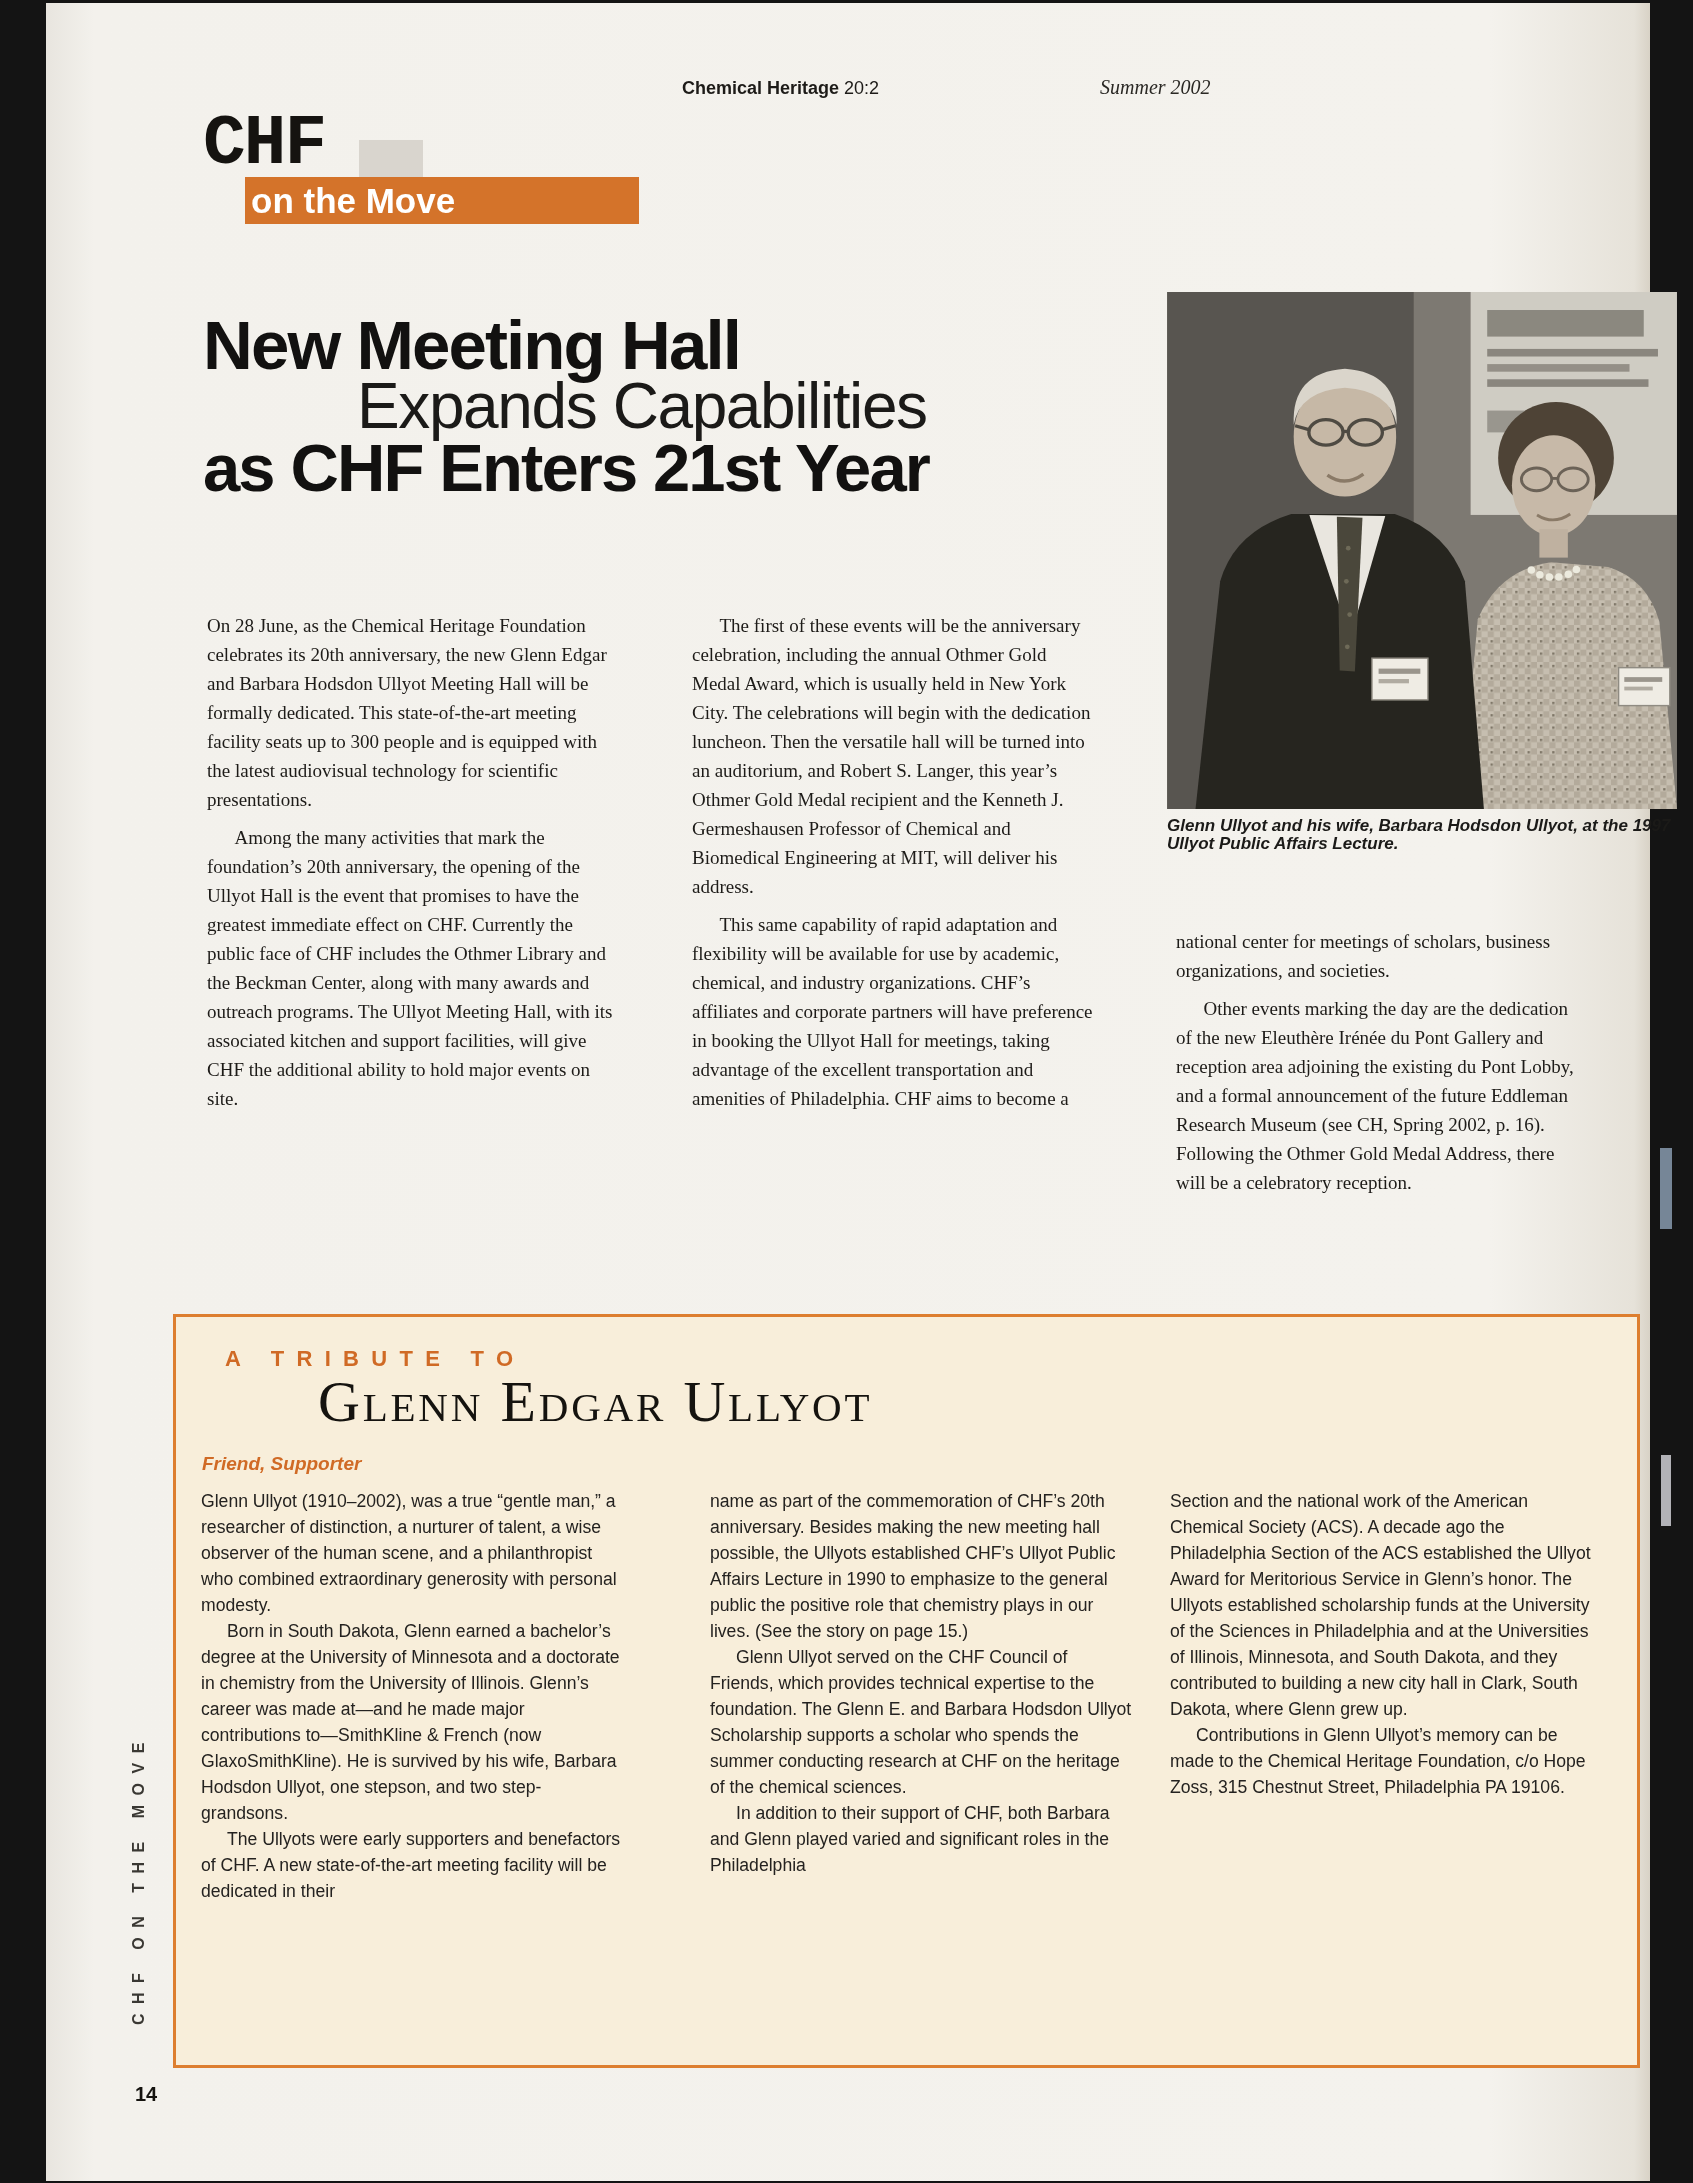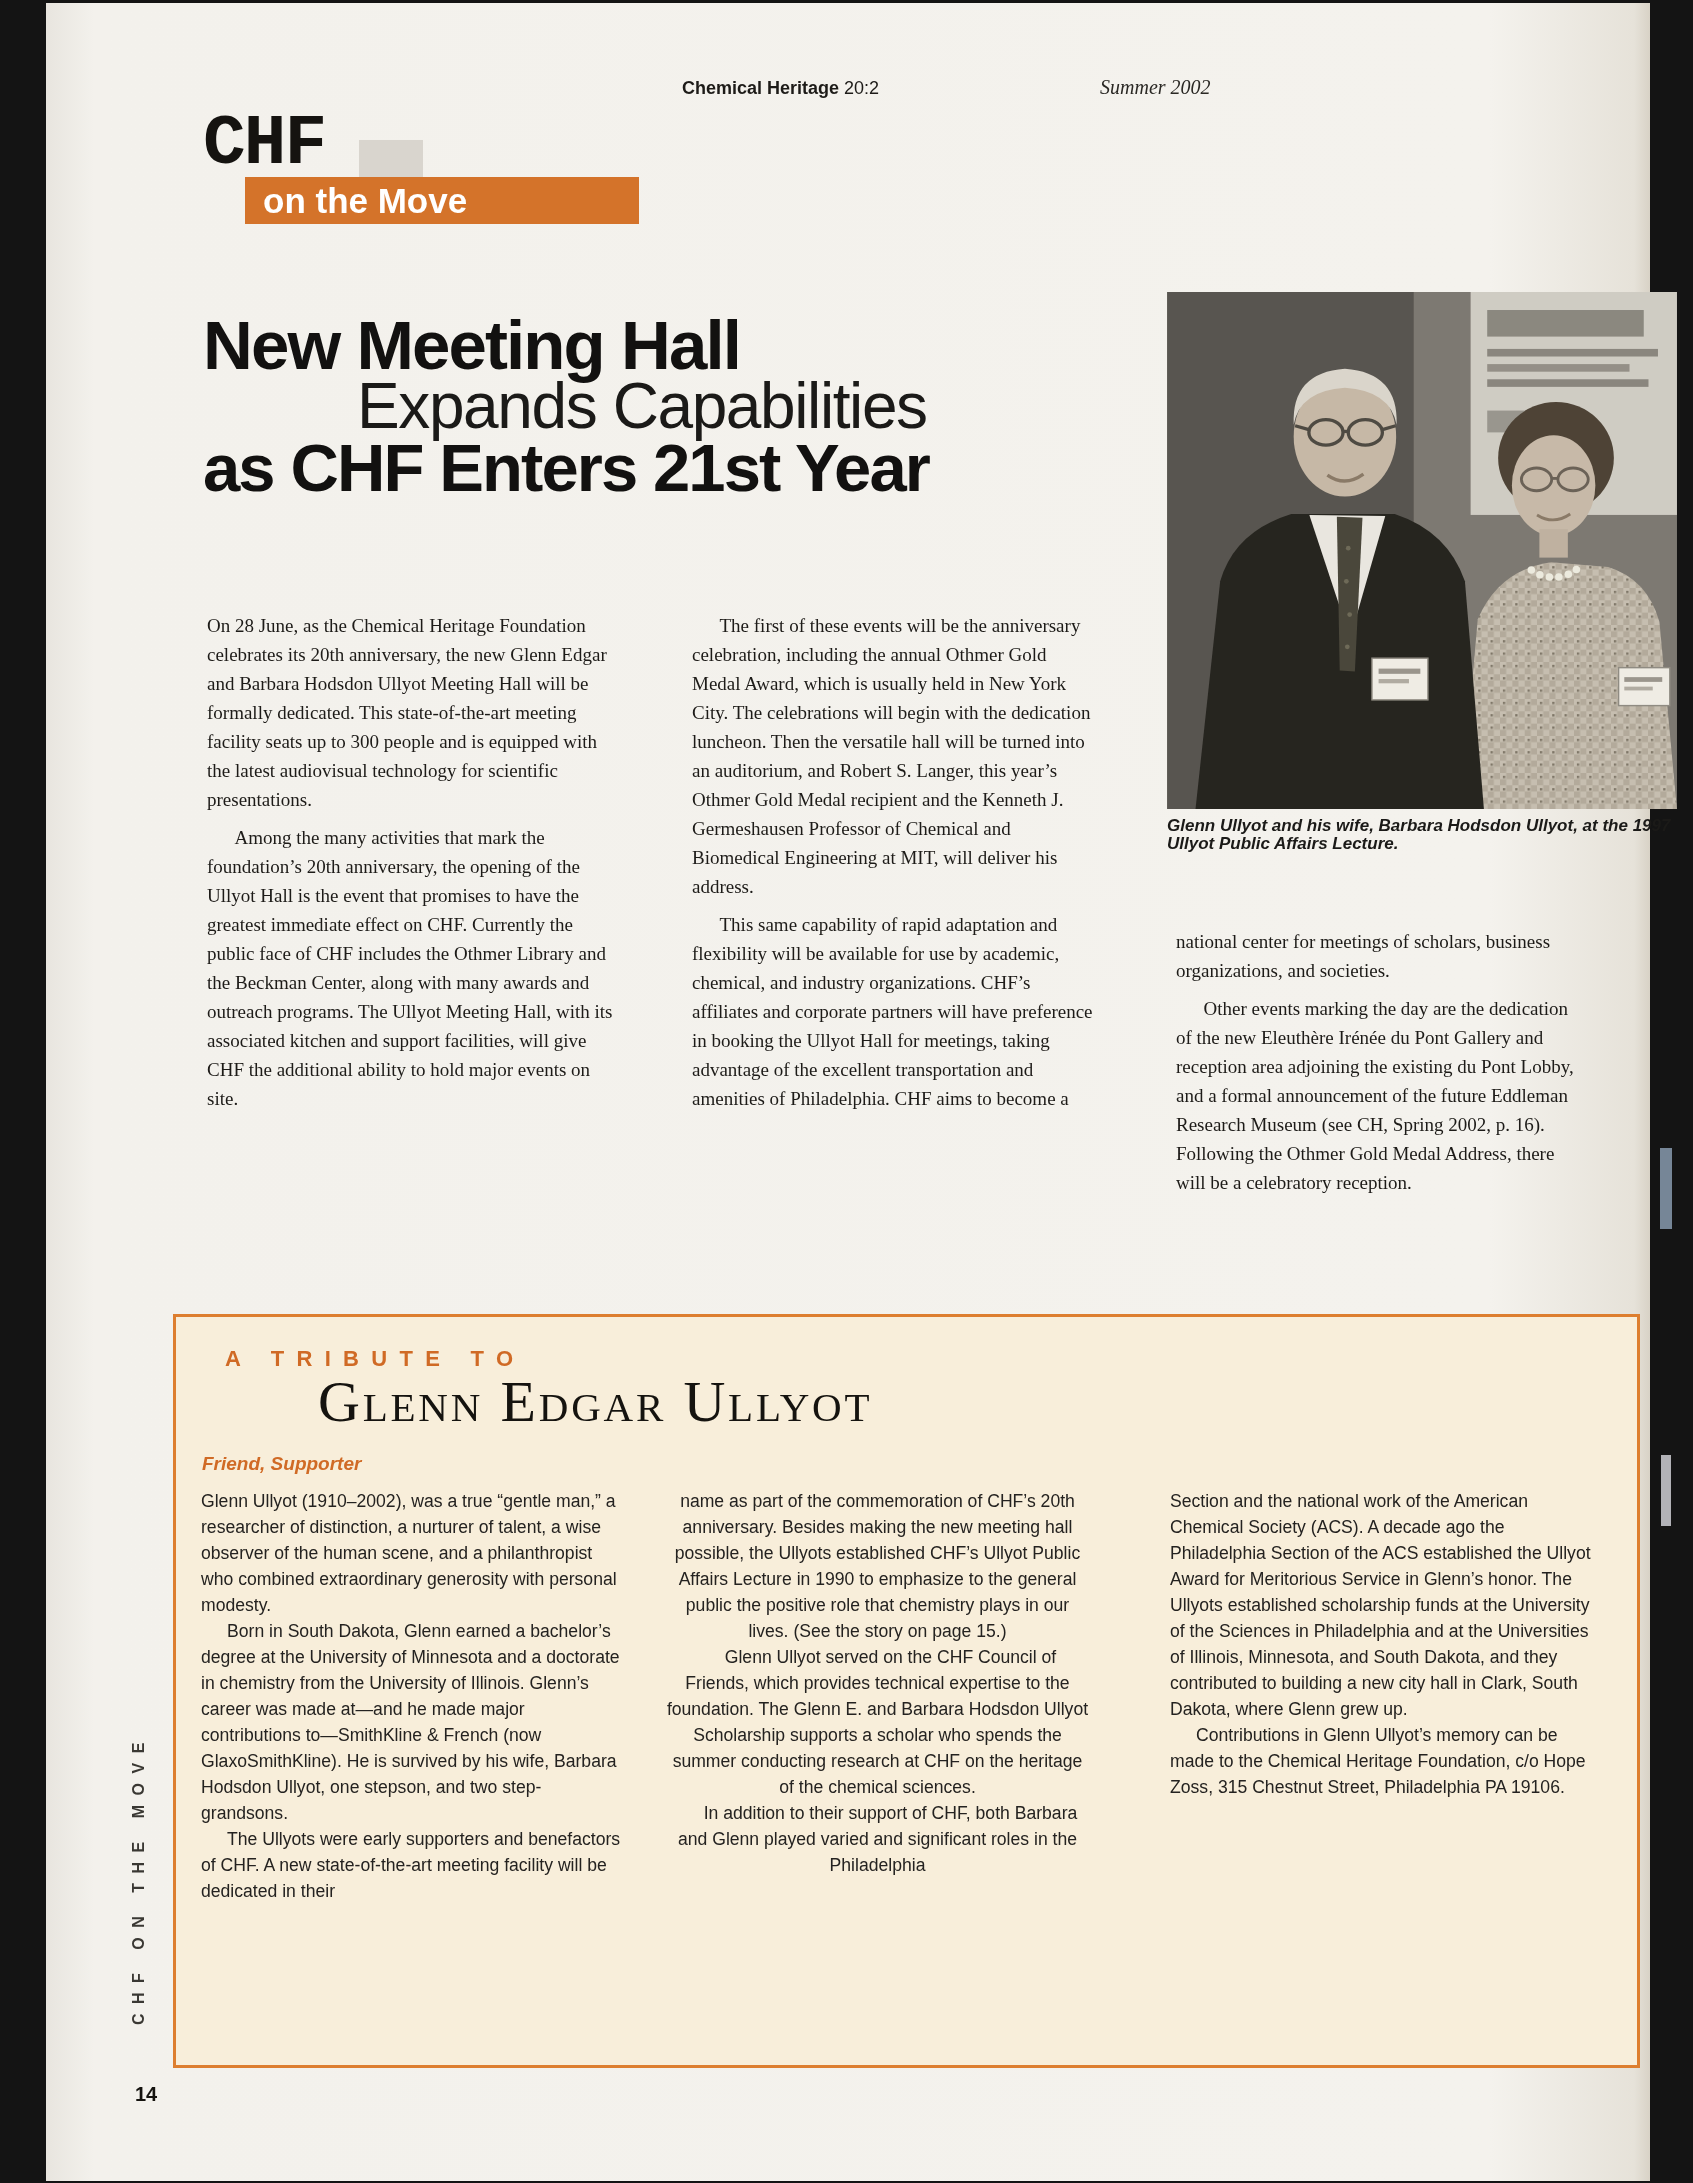--- a/index.html
+++ b/index.html
@@ -8,21 +8,21 @@
         font-family:"Liberation Serif",serif;color:#1d1b18;}
   
   .runhead-left{position:absolute;left:636px;top:75px;font-family:"Liberation Sans",sans-serif;font-size:18px;color:#1d1b18;}
   .runhead-left .jt-bold{font-weight:700;}
   .runhead-right{position:absolute;left:1054px;top:73px;font-size:20px;font-style:italic;color:#2a2824;}
   
   .chf-logo{position:absolute;left:157px;top:101px;font-family:Liberation Mono, monospace;
             font-weight:900;font-size:71px;letter-spacing:-1.9px;color:#151310;}
   .logo-tile{position:absolute;left:313px;top:137px;width:64px;height:38px;background:#d9d5ce;}
   .banner{position:absolute;left:199px;top:174px;width:394px;height:47px;background:#d4732a;}
-  .banner span{display:block;padding-left:18px;line-height:47px;font-family:"Liberation Sans",sans-serif;
+  .banner span{display:block;padding-left:6px;line-height:47px;font-family:"Liberation Sans",sans-serif;
                font-weight:700;font-size:35px;color:#ffffff;}
   
   .hl1{position:absolute;left:157px;top:303px;font-family:"Liberation Sans",sans-serif;font-weight:800;
        font-size:69px;letter-spacing:-1.9px;color:#121110;}
   .hl2{position:absolute;left:311px;top:366px;font-family:"Liberation Sans",sans-serif;font-weight:400;
        font-size:64px;letter-spacing:-1.4px;color:#1b1a18;}
   .hl3{position:absolute;left:157px;top:426px;font-family:"Liberation Sans",sans-serif;font-weight:800;
        font-size:67px;letter-spacing:-1.9px;color:#121110;}
   
   .col{position:absolute;width:425px;font-size:19px;line-height:29px;text-align:left;}
@@ -43,21 +43,21 @@
                font-size:22px;letter-spacing:12.3px;color:#d06a25;margin-left:12px;}
   .trib-title{position:absolute;left:142px;top:51px;font-family:"Liberation Serif",serif;
               font-variant:small-caps;font-size:58px;letter-spacing:2.8px;color:#15130f;}
   .trib-subhead{position:absolute;left:26px;top:136px;font-family:"Liberation Sans",sans-serif;font-weight:700;
                 font-style:italic;font-size:19px;color:#d06a25;}
   .tcol{position:absolute;top:171px;width:425px;font-family:"Liberation Sans",sans-serif;
         font-size:17.6px;line-height:26px;color:#242220;}
   .tcol p{margin:0;}
   .tcol p.indent{text-indent:26px;}
   #tcol1{left:25px;}
-  #tcol2{left:489px;text-align:center;}
+  #tcol2{left:534px;}
   #tcol3{left:994px;}
   
   .vertical-label{position:absolute;left:84px;top:1604px;height:418px;writing-mode:vertical-rl;
                   transform:rotate(180deg);font-family:"Liberation Sans",sans-serif;font-weight:700;
                   font-size:16px;letter-spacing:9.5px;color:#3a3833;}
   .folio{position:absolute;left:89px;top:2080px;font-family:"Liberation Sans",sans-serif;font-weight:700;
          font-size:20px;color:#15130f;}
   
   .edge-strip-a{position:absolute;left:1614px;top:1145px;width:12.3px;height:81px;background:#8fa3b8;opacity:.8;}
   .edge-strip-b{position:absolute;left:1615px;top:1452px;width:10.4px;height:71px;background:#d9dae0;opacity:.8;}

